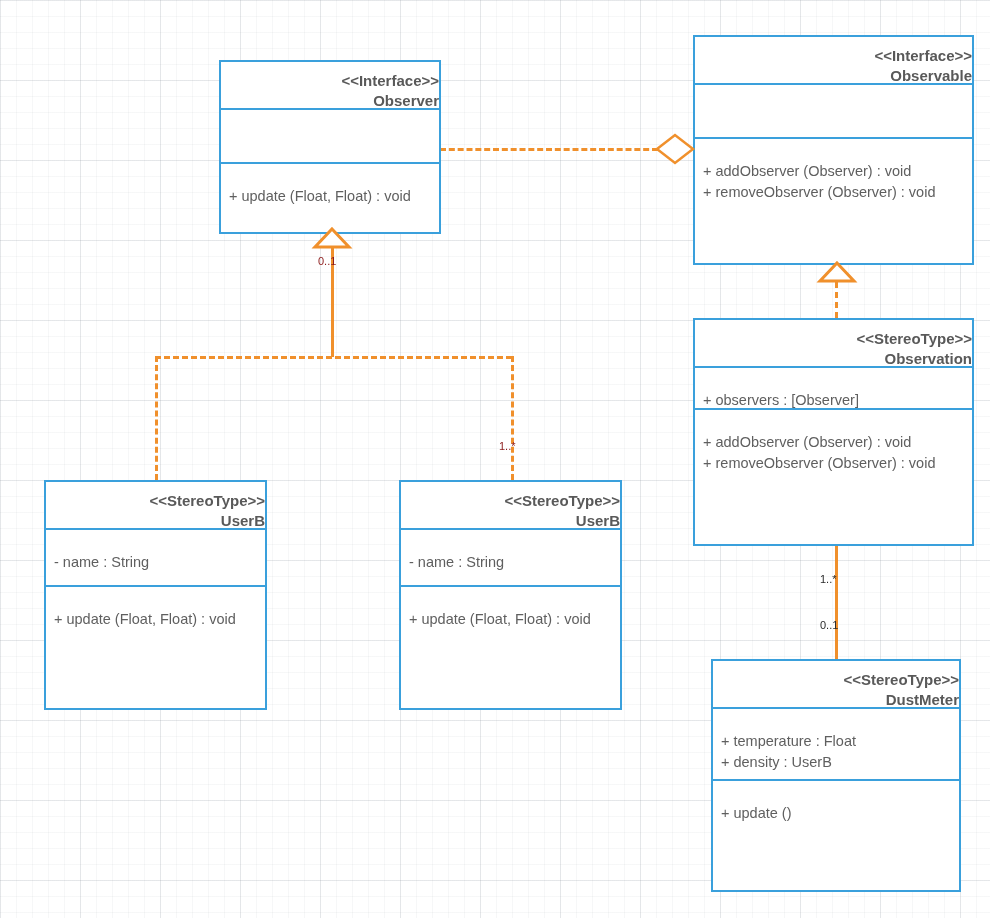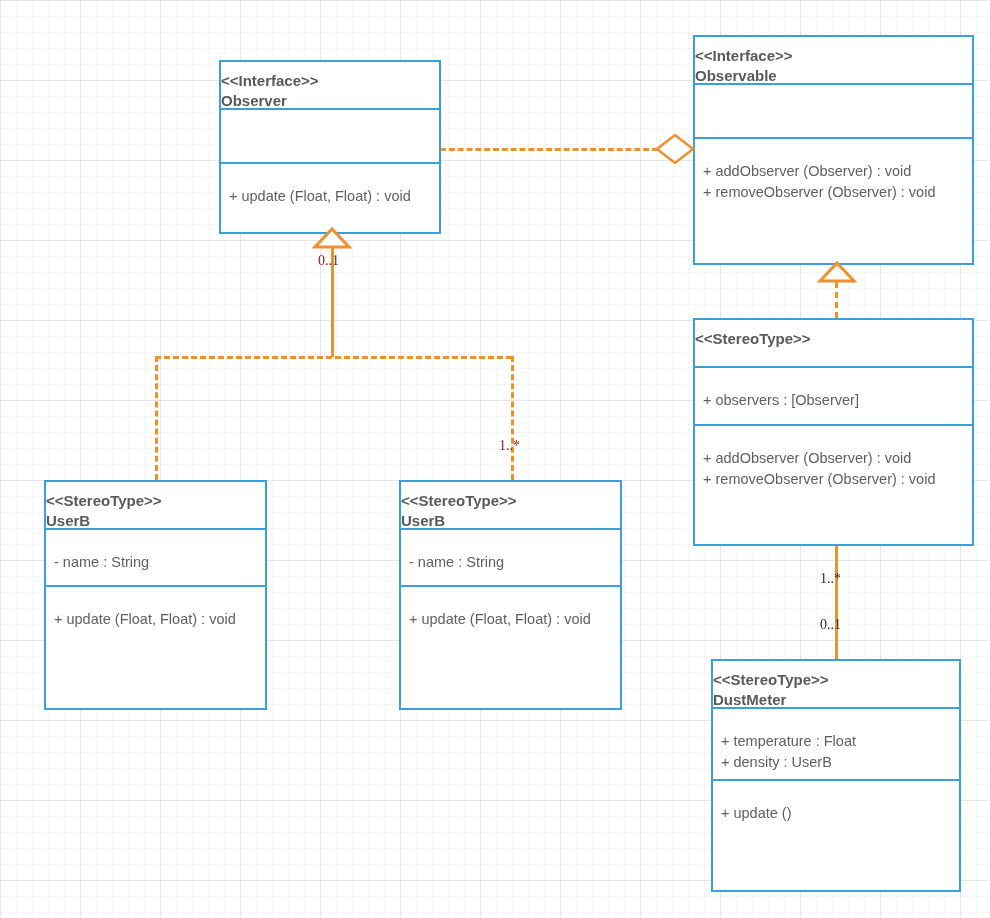--- a/index.html
+++ b/index.html
@@ -39,21 +39,21 @@
   .uml-compartment {
     box-sizing: border-box;
     border-bottom: 2px solid #3aa0dc;
     overflow: hidden;
   }
   .uml-compartment.last {
     border-bottom: none;
     flex: 1 1 auto;
   }
   .uml-header {
-    text-align: left;
+    text-align: right;
     color: #595959;
     padding-top: 9px;
     font-size: 15px;
     line-height: 20px;
     font-weight: bold;
   }
   .uml-stereotype {
     display: block;
     font-weight: bold;
   }
@@ -83,22 +83,22 @@
     z-index: 3;
   }
   .dashed-h {
     border-top-style: dashed;
   }
   .dashed-v {
     border-left-style: dashed;
   }
   .mult-label {
     position: absolute;
-    font-family: Liberation Serif, serif;
-    font-size: 14px;
+    font-family: Liberation Sans, sans-serif;
+    font-size: 11px;
     line-height: 16px;
     color: #8c1a1a;
     white-space: nowrap;
     z-index: 7;
     background: transparent;
   }
   .arrow-svg {
     position: absolute;
     z-index: 6;
     overflow: visible;
@@ -152,22 +152,23 @@
     <div class="uml-compartment uml-members" style="height:54px;"></div>
     <div class="uml-compartment uml-members last">
       <div class="uml-member">+ addObserver (Observer) : void</div>
       <div class="uml-member">+ removeObserver (Observer) : void</div>
     </div>
   </div>
 
   <div class="uml-class" style="left:693px; top:318px; width:281px; height:228px;">
     <div class="uml-compartment uml-header" style="height:48px;">
       <span class="uml-stereotype">&lt;&lt;StereoType&gt;&gt;</span>
-    </div>
-    <div class="uml-compartment uml-members" style="height:58px;">
+      <span class="uml-name">Observation</span>
+    </div>
+    <div class="uml-compartment uml-members" style="height:42px;">
       <div class="uml-member">+ observers : [Observer]</div>
     </div>
     <div class="uml-compartment uml-members last">
       <div class="uml-member">+ addObserver (Observer) : void</div>
       <div class="uml-member">+ removeObserver (Observer) : void</div>
     </div>
   </div>
 
   <div class="uml-class" style="left:711px; top:659px; width:250px; height:233px;">
     <div class="uml-compartment uml-header" style="height:48px;">

